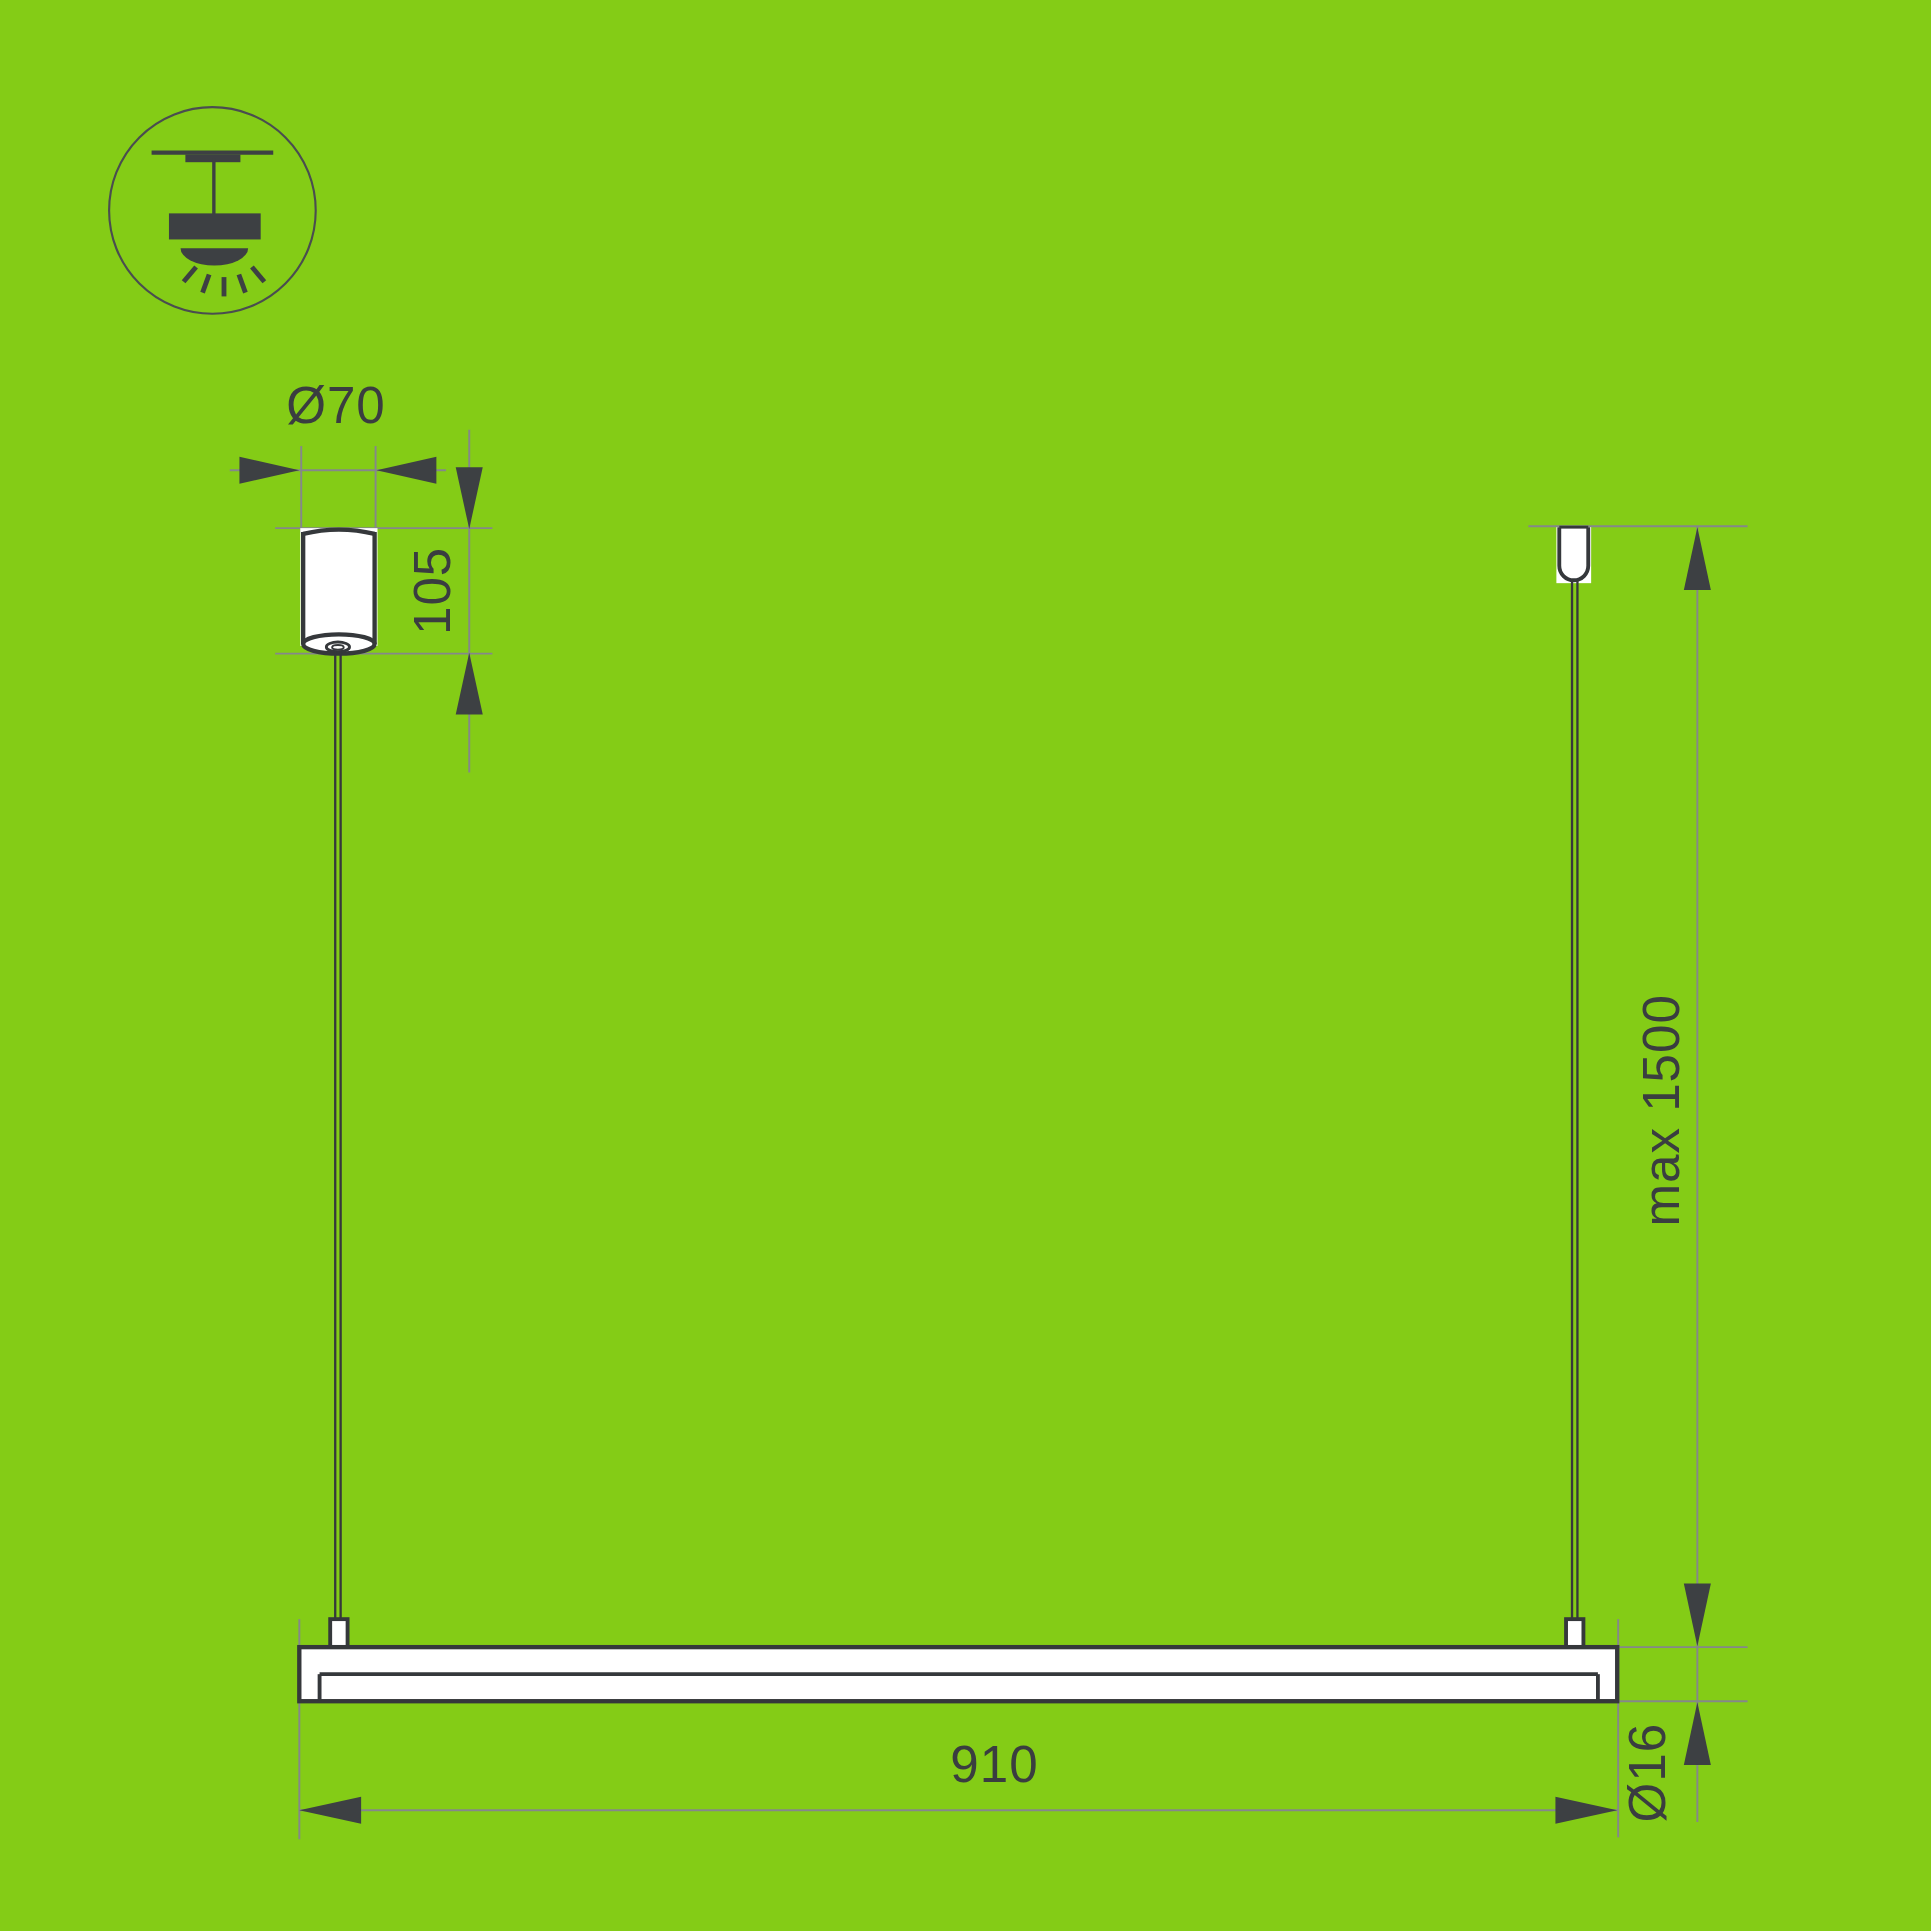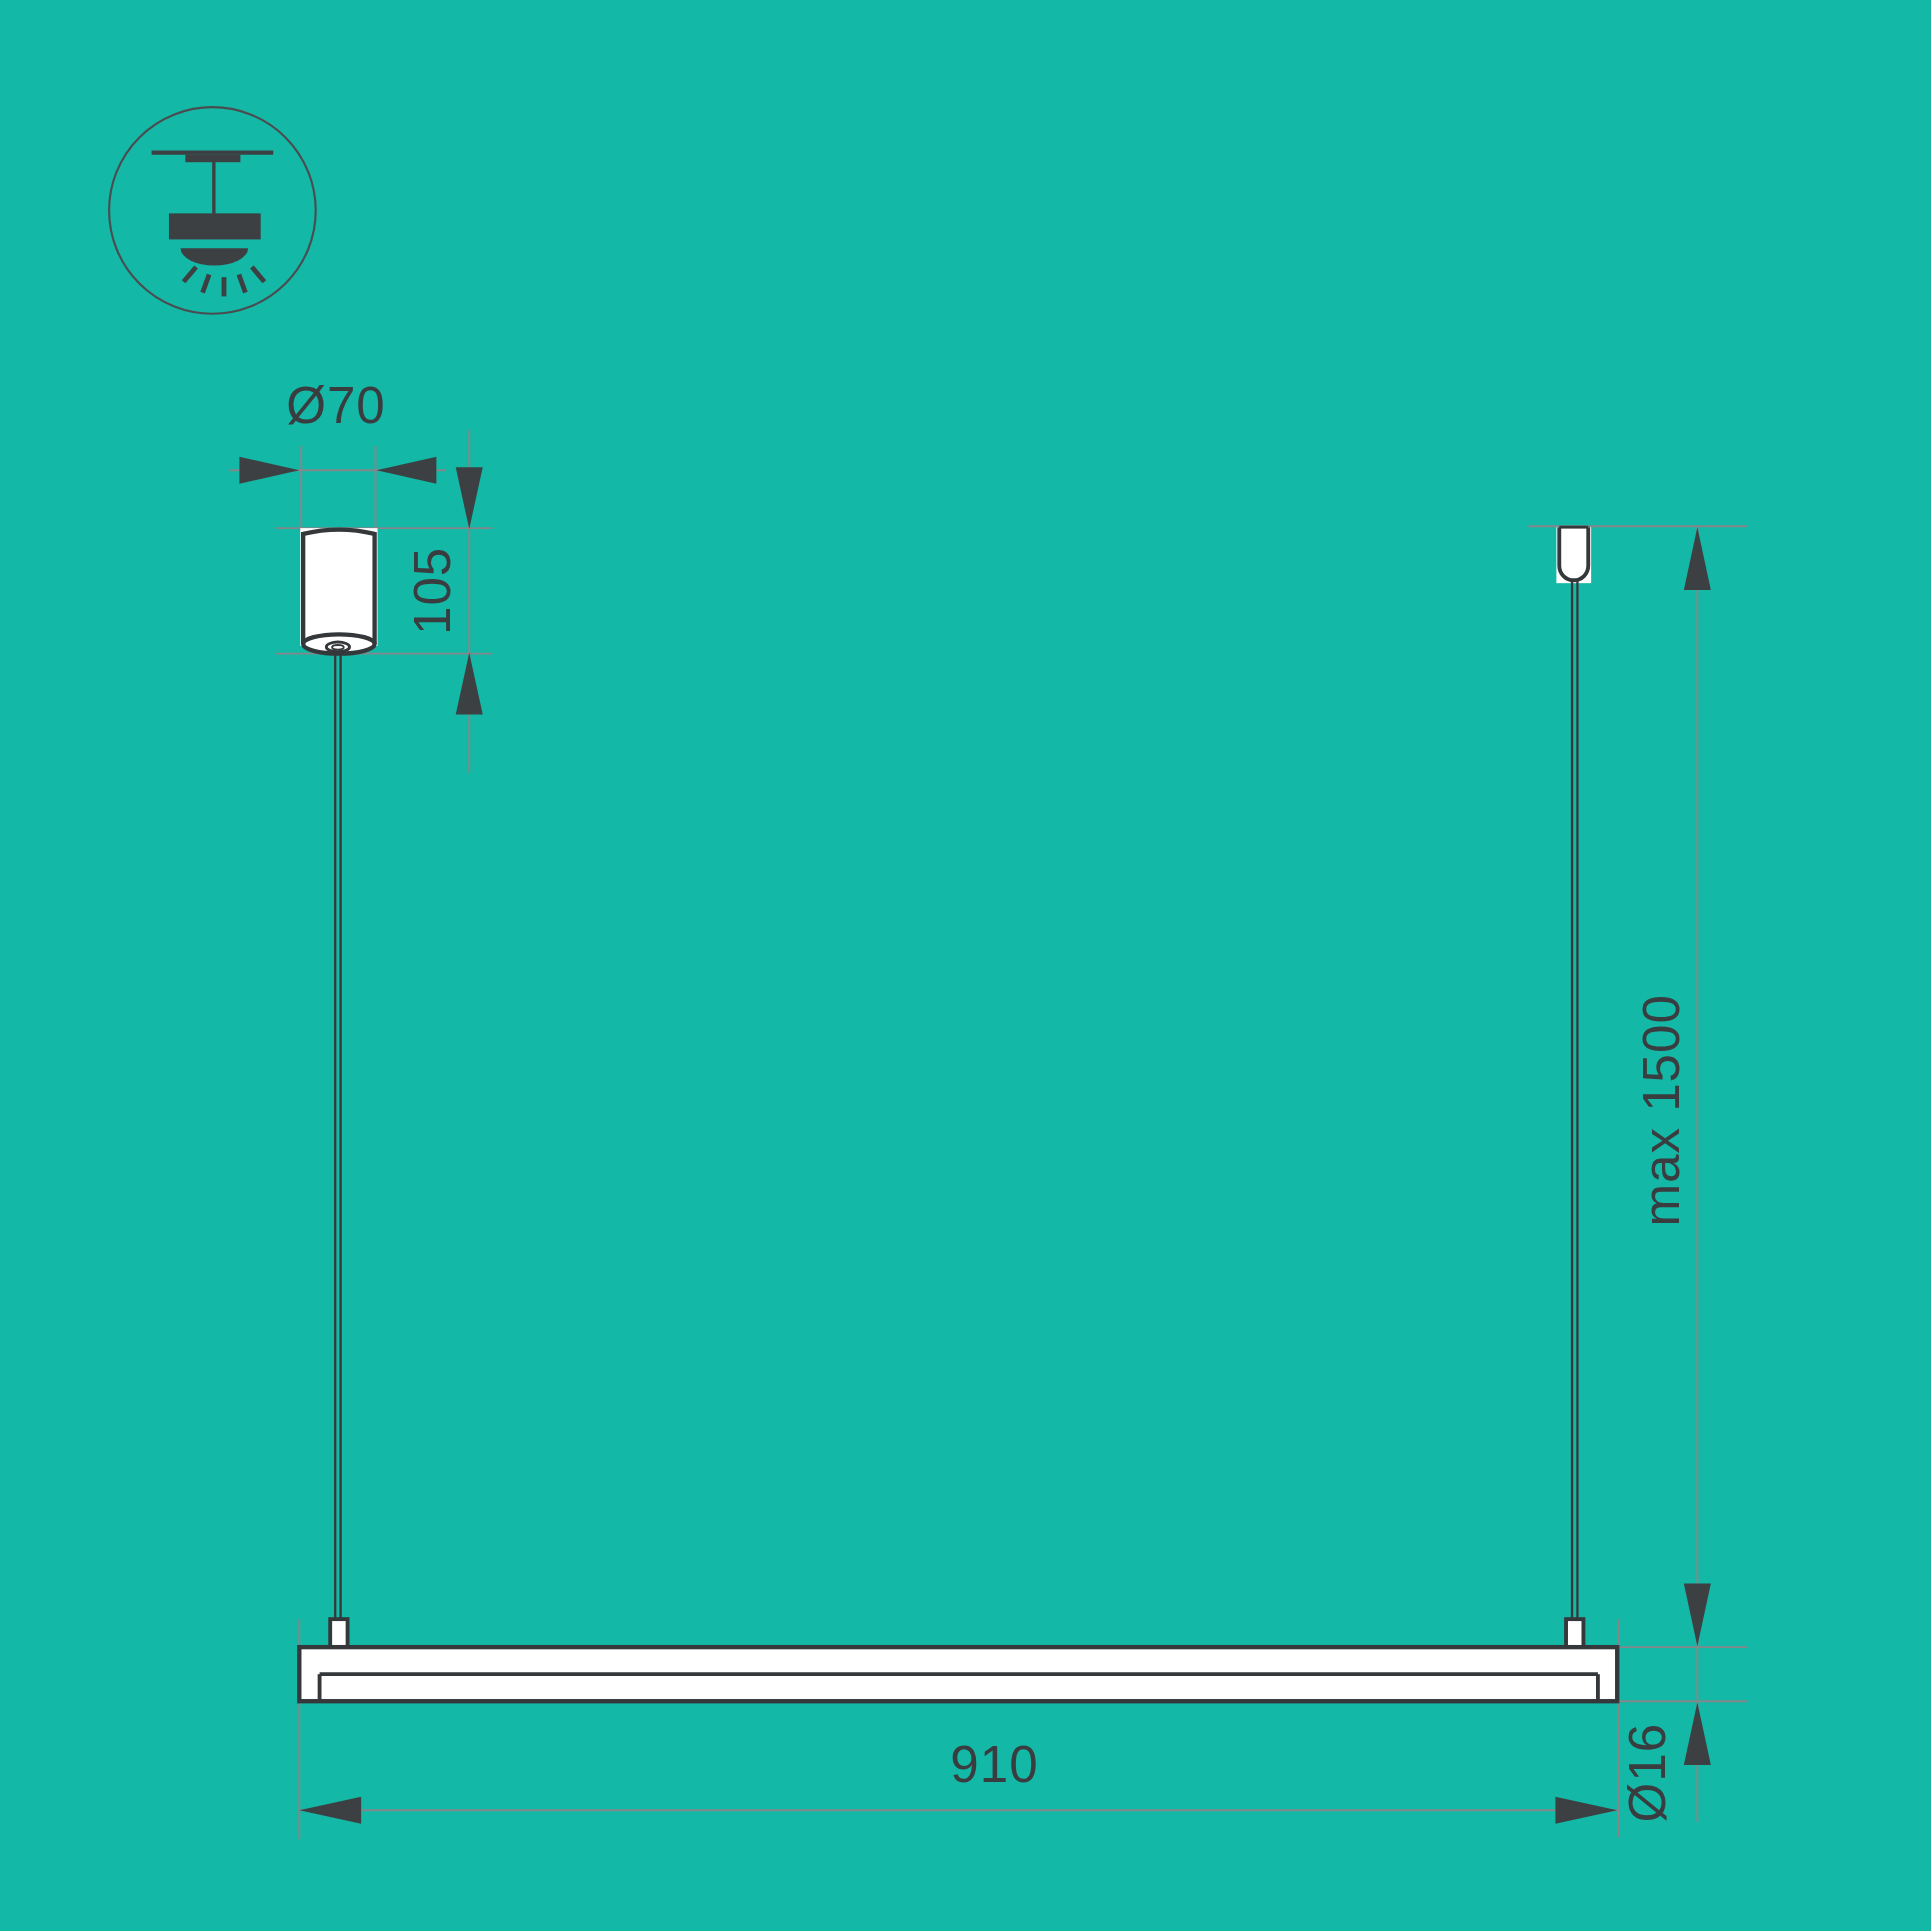--- a/index.html
+++ b/index.html
@@ -4,21 +4,21 @@
 <style>
   html, body {
     margin: 0;
     padding: 0;
     background: #ffffff;
   }
   .stage {
     position: relative;
     width: 1931px;
     height: 1931px;
-    background: #14b8a6;
+    background: #84cc16;
     overflow: hidden;
   }
   svg {
     display: block;
   }
   .dim-label {
     font-family: "Liberation Sans", "DejaVu Sans", sans-serif;
     font-size: 53px;
     fill: #3a3d40;
     letter-spacing: 1px;

